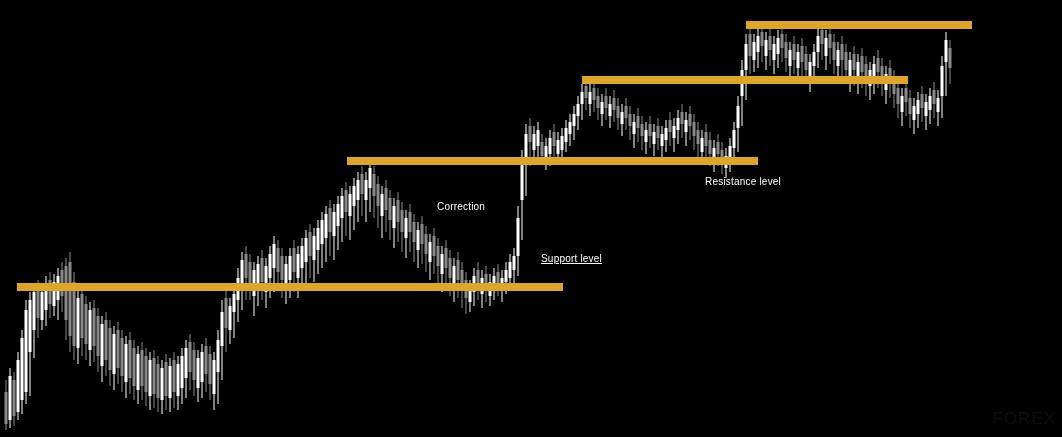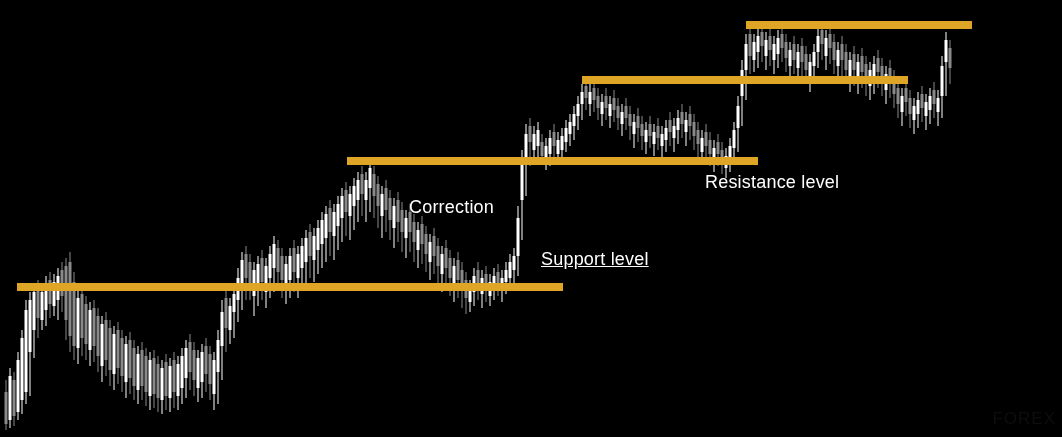--- a/index.html
+++ b/index.html
@@ -28,21 +28,21 @@
   }
   .zone-band {
     position: absolute;
     height: 8px;
     background: #dea527;
   }
   .chart-label {
     position: absolute;
     color: #ffffff;
     font-family: "Liberation Sans", sans-serif;
-    font-size: 18px;
+    font-size: 10px;
     line-height: 16px;
     white-space: nowrap;
     letter-spacing: 0.2px;
   }
   #watermark {
     position: absolute;
     right: 6px;
     bottom: 8px;
     color: #0d0d0d;
     font-family: "Liberation Sans", sans-serif;
@@ -534,19 +534,19 @@
         <rect x="949.50" y="40" width="1" height="44" fill="#8a8a8a"></rect>
         <rect x="948.50" y="48" width="3" height="20" fill="#8a8a8a"></rect>
       </g>
   </svg>
 
   <div class="zone-band" style="left: 17px; top: 283px; width: 546px; height: 8px; background: rgb(222, 165, 39);"></div>
   <div class="zone-band" style="left: 347px; top: 157px; width: 411px; height: 8px; background: rgb(222, 165, 39);"></div>
   <div class="zone-band" style="left: 582px; top: 76px; width: 326px; height: 8px; background: rgb(222, 165, 39);"></div>
   <div class="zone-band" style="left: 746px; top: 21px; width: 226px; height: 8px; background: rgb(222, 165, 39);"></div>
 
-  <div class="chart-label" style="left: 409px; top: 199px;">Correction</div>
+  <div class="chart-label" style="left: 409px; top: 199px; padding-left: 28px;">Correction</div>
   <div class="chart-label" style="left: 541px; top: 251px; text-decoration: underline;">Support level</div>
   <div class="chart-label" style="left: 705px; top: 174px;">Resistance level</div>
 
   <div id="watermark">FOREX</div>
 
 </div>
 
 </body></html>

